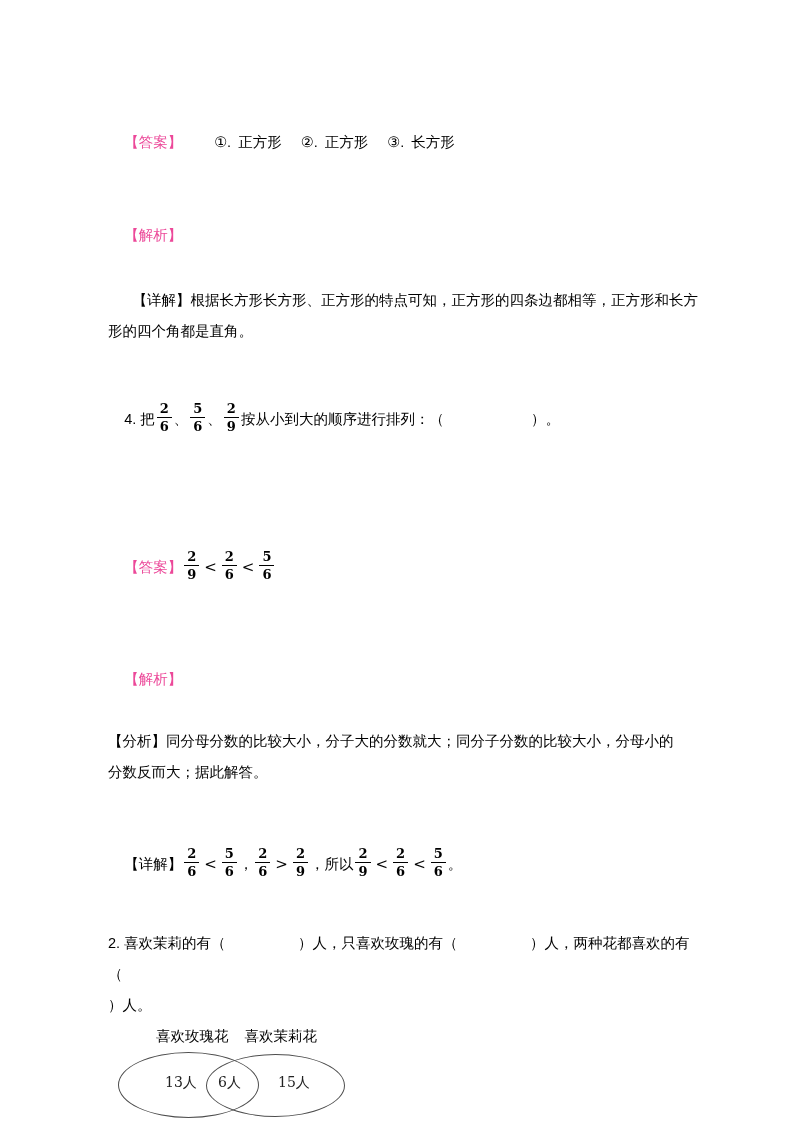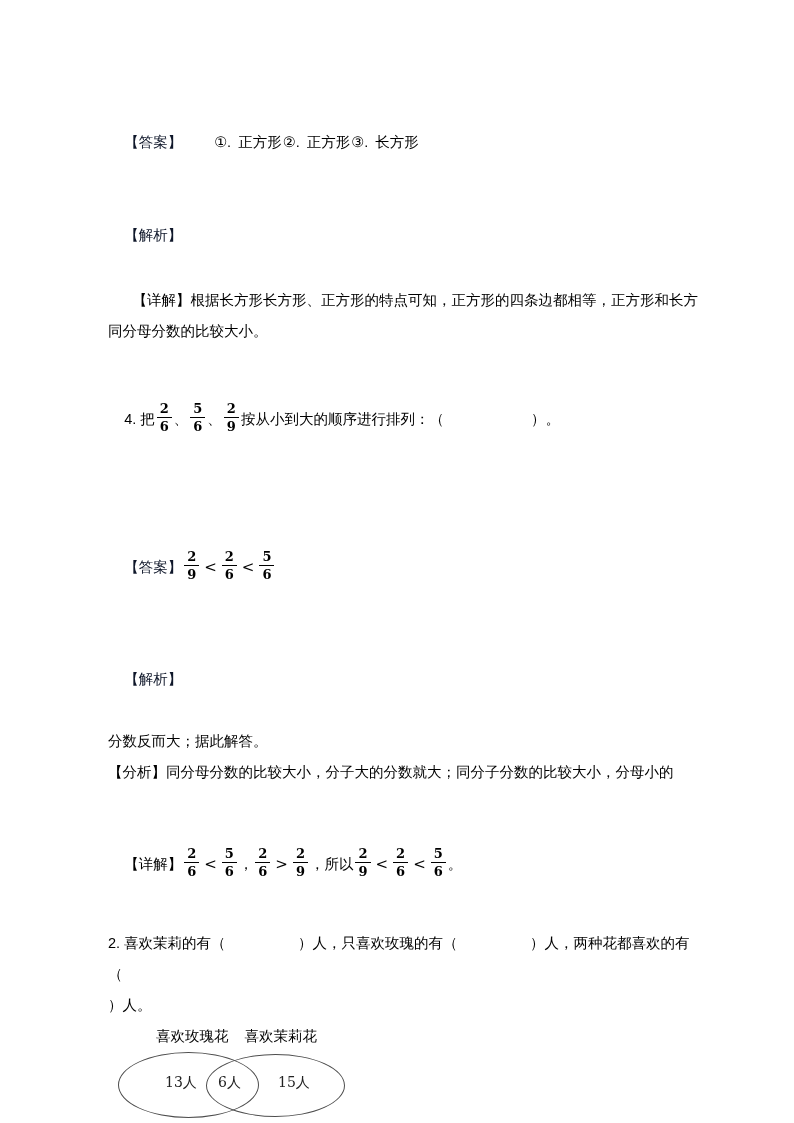--- a/index.html
+++ b/index.html
@@ -9,26 +9,26 @@
     box-sizing:border-box;
     padding:96px 96px 20px 108px;
     background:#fff;
     color:#000;
     font-family:"Liberation Sans", sans-serif;
     font-size:14.5px;
     overflow:hidden;
   }
   .line { line-height:31px; white-space:pre-wrap; }
   .frac-line { line-height:40px; }
-  .lbl-blue { color:#0f172a; }
+  .lbl-blue { color:#ec4899; }
   .mt3 { margin-top:3px;text-align:right; }  .mt12 { margin-top:12px; }
   .mt28 { margin-top:28px; } .mt6 { margin-top:6px; }
   .mt16 { margin-top:16px; } .mt4 { margin-top:4px; }
 
-  .ans-item { display:inline-block; margin-left:1px; }
+  .ans-item { display:inline-block; margin-left:19px; }
   .ans-item .ans-txt { margin-left:7px; }
   .gap-wide { margin-left:32px;text-align:right; }
 
   .frac {
     display:inline-block; vertical-align:-7px; text-align:center;
     font-family:"DejaVu Serif", serif; font-weight:bold;
     font-size:13px; line-height:1; margin:0 2px;
   }
   .frac .fn { display:block; padding:0 3px 2px; }
   .frac .fd { display:block; border-top:1px solid #000; padding:2px 3px 0; }
@@ -59,36 +59,36 @@
 
   <div class="line">
     <span class="lbl-blue">【答案】</span><span class="ans-item gap-wide"><span>①.</span><span class="ans-txt">正方形</span></span><span class="ans-item"><span>②.</span><span class="ans-txt">正方形</span></span><span class="ans-item"><span>③.</span><span class="ans-txt">长方形</span></span>
   </div>
 
   <div class="line">
     <span class="lbl-blue">【解析】</span>
   </div>
 
   <div class="line mt3">【详解】根据长方形长方形、正方形的特点可知，正方形的四条边都相等，正方形和长方</div>
-  <div class="line">同分母分数的比较大小。</div>
+  <div class="line">形的四个角都是直角。</div>
 
   <div class="line frac-line mt12">
     <span>4. 把</span><span class="frac"><span class="fn">2</span><span class="fd">6</span></span><span>、</span><span class="frac"><span class="fn">5</span><span class="fd">6</span></span><span>、</span><span class="frac"><span class="fn">2</span><span class="fd">9</span></span><span>按从小到大的顺序进行排列：（　　　　　　）。</span>
   </div>
 
   <div class="line frac-line mt28">
     <span class="lbl-blue">【答案】</span><span class="frac"><span class="fn">2</span><span class="fd">9</span></span><span class="op">&lt;</span><span class="frac"><span class="fn">2</span><span class="fd">6</span></span><span class="op">&lt;</span><span class="frac"><span class="fn">5</span><span class="fd">6</span></span>
   </div>
 
   <div class="line mt6">
     <span class="lbl-blue">【解析】</span>
   </div>
 
+  <div class="line">【分析】同分母分数的比较大小，分子大的分数就大；同分子分数的比较大小，分母小的</div>
   <div class="line">分数反而大；据此解答。</div>
-  <div class="line">【分析】同分母分数的比较大小，分子大的分数就大；同分子分数的比较大小，分母小的</div>
 
   <div class="line frac-line mt16">
     <span>【详解】</span><span class="frac"><span class="fn">2</span><span class="fd">6</span></span><span class="op">&lt;</span><span class="frac"><span class="fn">5</span><span class="fd">6</span></span><span>，</span><span class="frac"><span class="fn">2</span><span class="fd">6</span></span><span class="op">&gt;</span><span class="frac"><span class="fn">2</span><span class="fd">9</span></span><span>，所以</span><span class="frac"><span class="fn">2</span><span class="fd">9</span></span><span class="op">&lt;</span><span class="frac"><span class="fn">2</span><span class="fd">6</span></span><span class="op">&lt;</span><span class="frac"><span class="fn">5</span><span class="fd">6</span></span><span>。</span>
   </div>
 
 
   <div class="line mt4">2. 喜欢茉莉的有（　　　　　）人，只喜欢玫瑰的有（　　　　　）人，两种花都喜欢的有（</div>
   <div class="line">）人。</div>
 
   <div class="venn-titles">

